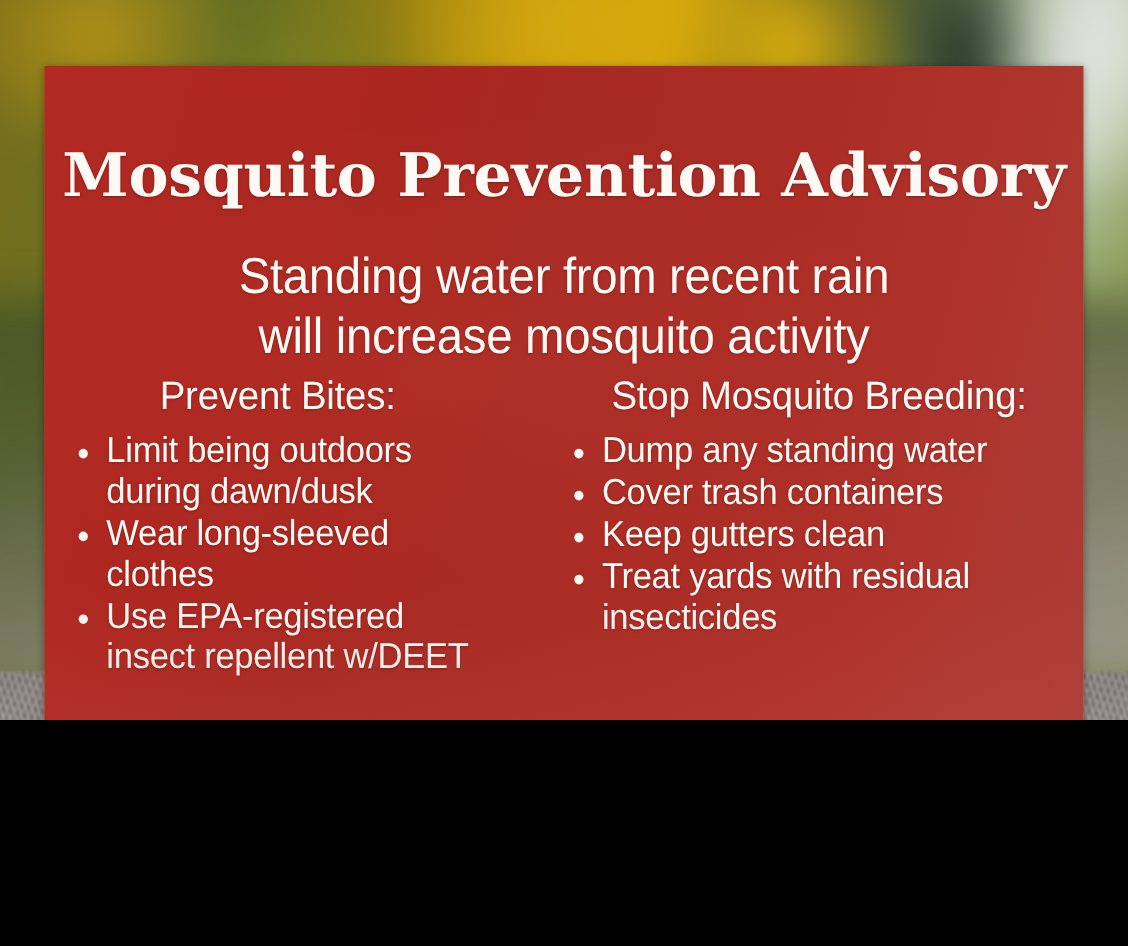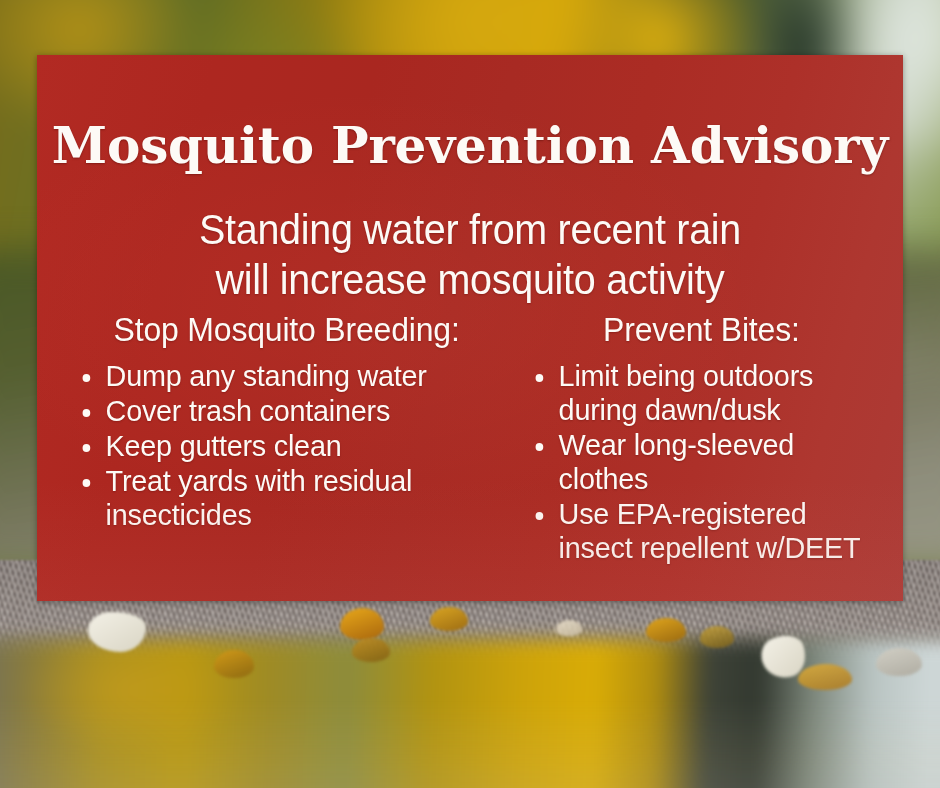--- a/index.html
+++ b/index.html
@@ -4,21 +4,21 @@
 <title>Mosquito Prevention Advisory</title>
 <style>
   html, body {
     margin: 0;
     padding: 0;
     background: #000;
   }
   #poster {
     position: relative;
     width: 940px;
-    height: 788px;
+    height: 600px;
     overflow: hidden;
     font-family: "Liberation Sans", sans-serif;
     -webkit-font-smoothing: antialiased;
   }
 
   
   .bg-photo {
     position: absolute;
     inset: 0;
     overflow: hidden;
@@ -252,37 +252,37 @@
 
     <div class="title">Mosquito Prevention Advisory</div>
 
     <div class="subtitle">
       <span class="subtitle-line">Standing water from recent rain</span>
       <span class="subtitle-line">will increase mosquito activity</span>
     </div>
 
     <div class="columns">
 
+      <div class="col col-right">
+        <h2 class="col-heading">Prevent Bites:</h2>
+        <ul class="bullet-list">
+          <li>Limit being outdoors during dawn/dusk</li>
+          <li>Wear long-sleeved clothes</li>
+          <li>Use EPA-registered insect repellent w/DEET</li>
+        </ul>
+      </div>
+
       <div class="col col-left">
         <h2 class="col-heading">Stop Mosquito Breeding:</h2>
         <ul class="bullet-list">
           <li>Dump any standing water</li>
           <li>Cover trash containers</li>
           <li>Keep gutters clean</li>
           <li>Treat yards with residual insecticides</li>
         </ul>
       </div>
 
-      <div class="col col-right">
-        <h2 class="col-heading">Prevent Bites:</h2>
-        <ul class="bullet-list">
-          <li>Limit being outdoors during dawn/dusk</li>
-          <li>Wear long-sleeved clothes</li>
-          <li>Use EPA-registered insect repellent w/DEET</li>
-        </ul>
-      </div>
-
     </div>
 
     <div class="panel-bottom-wash"></div>
   </div>
 
 </div>
 
 </body></html>

